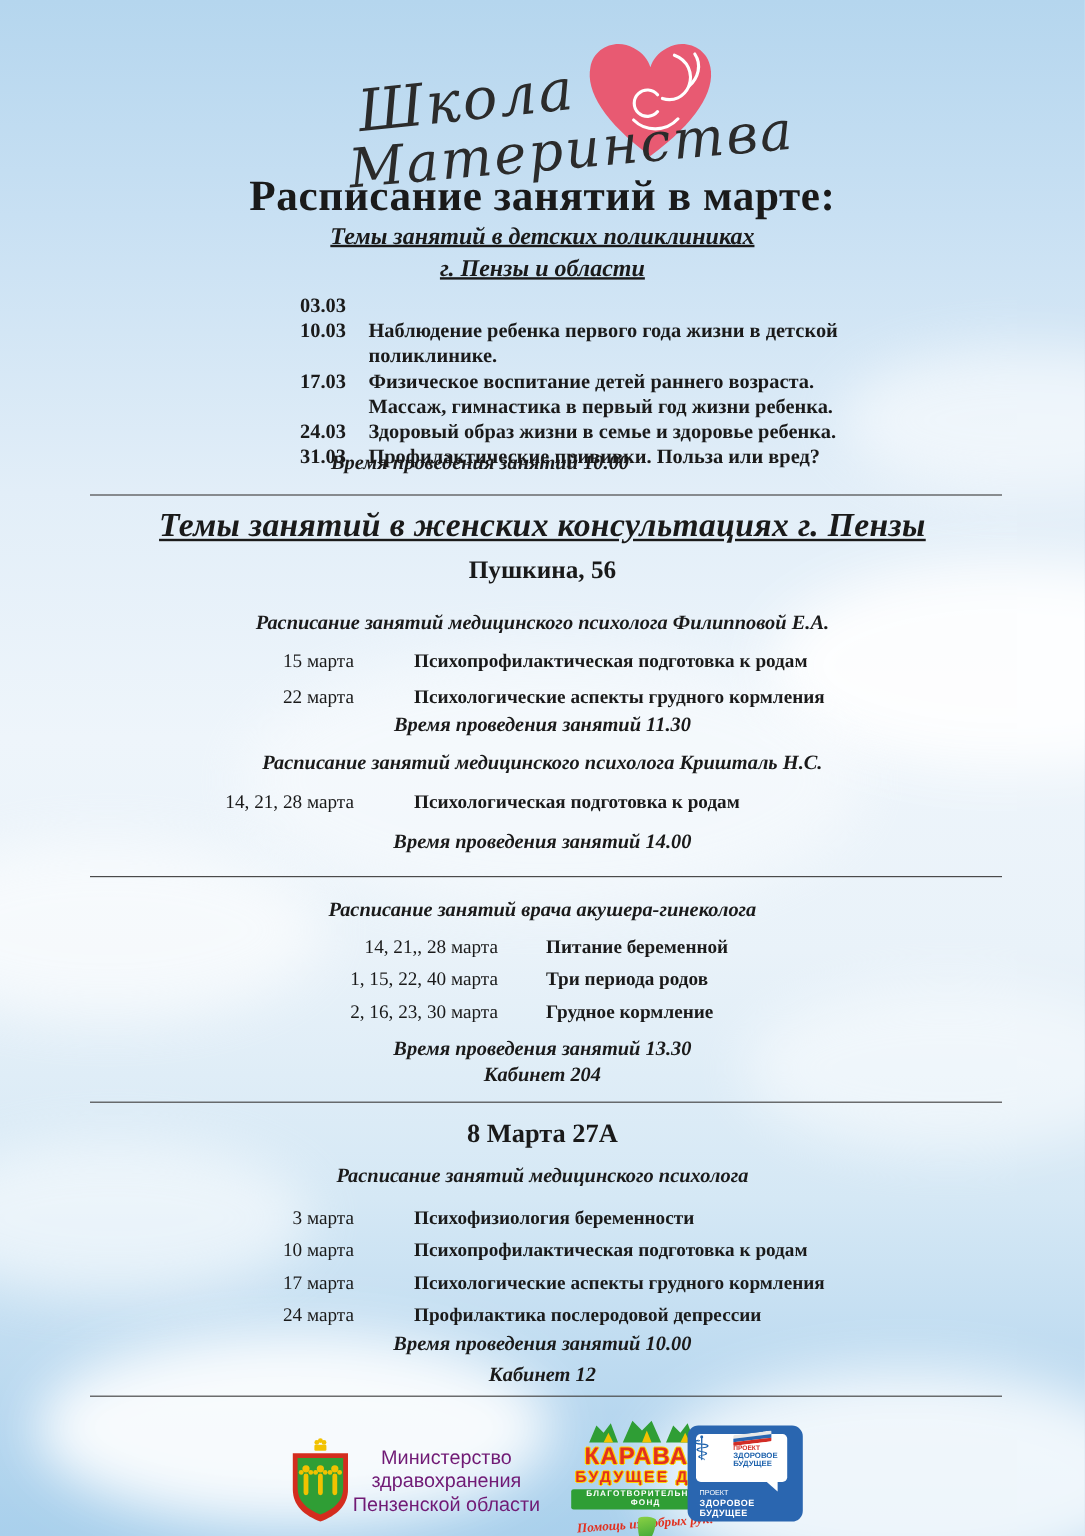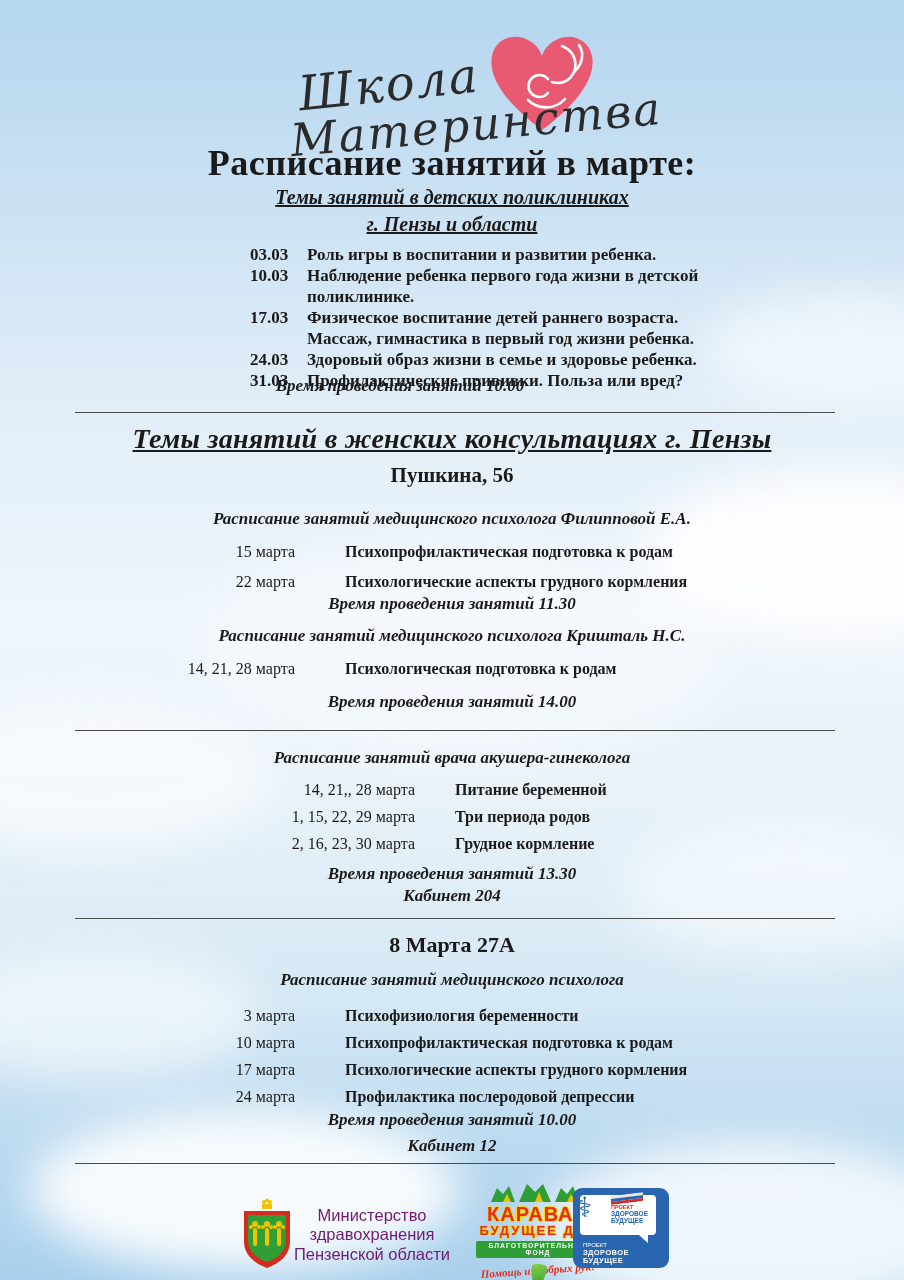--- a/index.html
+++ b/index.html
@@ -90,21 +90,20 @@
 <span class="script" style="left:290px;top:98px;font-size:45px;transform:rotate(-5deg);">Материнства</span>
 
 <div class="layer center page-title" style="top:142px;">Расписание занятий в марте:</div>
 
 <div class="layer center sub-head" style="top:184px;">Темы занятий в детских поликлиниках</div>
 <div class="layer center sub-head" style="top:211px;">г. Пензы и области</div>
 
 <div class="list" style="left:250px;top:244px;width:530px;">
   <div class="row">
       <span class="d">03.03</span>
-      <span class="t">Роль игры в воспитании и развитии ребенка.</span>
     </div>
   <div class="row">
       <span class="d">10.03</span>
       <span class="t">Наблюдение ребенка первого года жизни в детской поликлинике.</span>
     </div>
   <div class="row">
       <span class="d">17.03</span>
       <span class="t">Физическое воспитание детей раннего возраста.</span>
     </div>
   <div class="row">
@@ -151,21 +150,21 @@
 
 <div class="hr" style="top:730px;"></div>
 
 <div class="layer center block-head" style="top:748px;">Расписание занятий врача акушера-гинеколога</div>
 <div class="sched wide" style="left:165px;top:776px;width:600px;line-height:27px;">
   <div class="row">
       <span class="d">14, 21,, 28 марта</span>
       <span class="t">Питание беременной</span>
     </div>
   <div class="row">
-      <span class="d">1, 15, 22, 29 марта</span>
+      <span class="d">1, 15, 22, 40 марта</span>
       <span class="t">Три периода родов</span>
     </div>
   <div class="row">
       <span class="d">2, 16, 23, 30 марта</span>
       <span class="t">Грудное кормление</span>
     </div>
 </div>
 <div class="layer center time-line" style="top:864px;">Время проведения занятий 13.30</div>
 <div class="layer center time-line" style="top:886px;">Кабинет 204</div>
 

